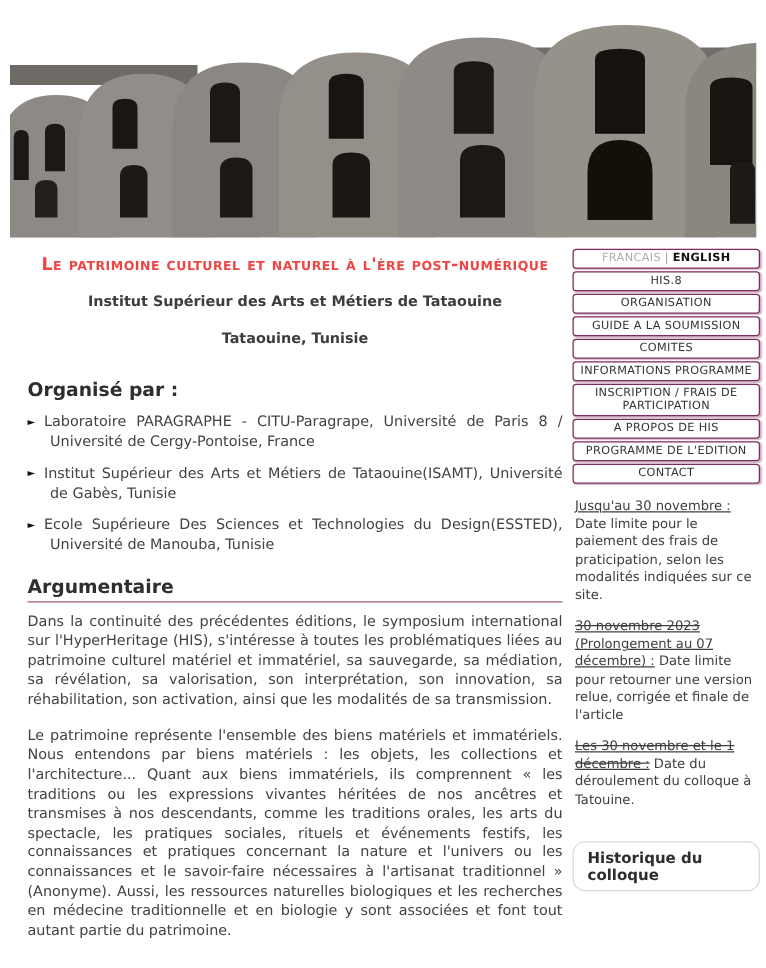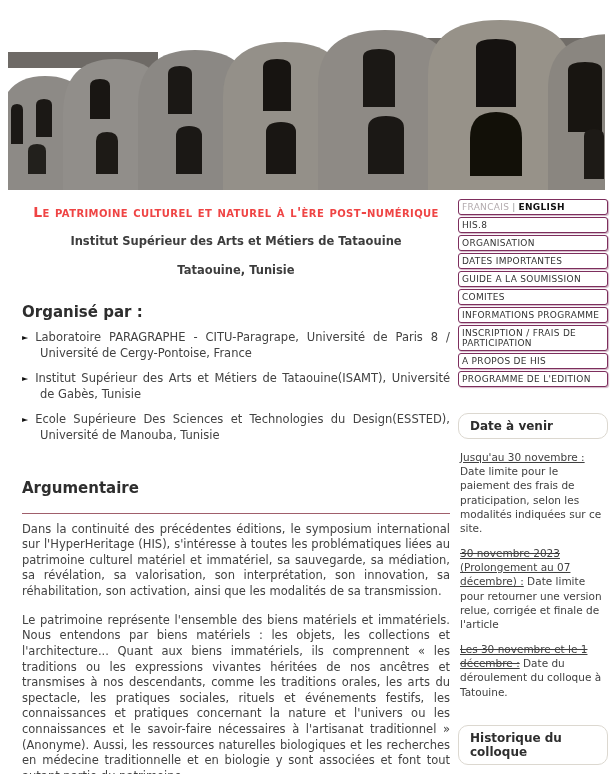--- a/index.html
+++ b/index.html
@@ -15,37 +15,37 @@
   .masthead-title{
     text-align:center;font-weight:bold;font-variant:small-caps;
     font-size:14px;letter-spacing:.4px;color:#ef4444;margin:6px 0 14px;
   }
   .masthead-line{
     text-align:center;font-weight:bold;font-size:11.5px;color:#3d3d3d;margin:0 0 15px;
   }
   .section-heading{
     font-size:15px;font-weight:bold;color:#2e2e2e;margin:26px 0 8px;
   }
-  .section-heading.ruled{border-bottom:1px solid #a05f6b;padding-bottom:16px;margin-top:35px;}
+  .section-heading.ruled{border-bottom:1px solid #a05f6b;padding-bottom:3px;margin-top:16px;}
   ul.organizers{list-style:none;margin:4px 0 0;padding:0;}
   ul.organizers li{
     font-size:11.5px;line-height:1.4;color:#424242;text-align:justify;
     padding-left:18px;text-indent:-18px;margin-bottom:9px;
   }
   .bullet{font-size:8px;color:#111;margin-right:7px;position:relative;top:-1px;}
   .para{
     font-size:11.5px;line-height:1.36;color:#424242;text-align:justify;margin:0 0 13px;
   }
   
   .sidebar{position:absolute;left:458px;top:199px;width:150px;}
   .nav-btn{
     display:block;box-sizing:border-box;width:100%;
     background:#fff;border:1px solid #7d2e5d;border-radius:3px;
     box-shadow:1px 1px 1px rgba(125,46,93,.35);
-    text-align:left;font-size:9px;letter-spacing:.3px;color:#333;
+    text-align:center;font-size:9px;letter-spacing:.3px;color:#333;
     padding:2px 3px;margin-bottom:2px;cursor:pointer;
   }
   .lang-fr{color:#b3abae;}
   .lang-sep{color:#999;margin:0 3px;}
   .lang-en{color:#111;font-weight:bold;}
   .side-head{
     box-sizing:border-box;width:100%;margin-top:26px;
     border:1px solid #dcd8d0;border-radius:10px;
     font-size:12px;font-weight:bold;color:#2e2e2e;
     padding:5px 11px;background:#fff;
@@ -114,28 +114,27 @@
   <p class="para">Le patrimoine représente l'ensemble des biens matériels et immatériels. Nous entendons par biens matériels : les objets, les collections et l'architecture... Quant aux biens immatériels, ils comprennent « les traditions ou les expressions vivantes héritées de nos ancêtres et transmises à nos descendants, comme les traditions orales, les arts du spectacle, les pratiques sociales, rituels et événements festifs, les connaissances et pratiques concernant la nature et l'univers ou les connaissances et le savoir-faire nécessaires à l'artisanat traditionnel » (Anonyme). Aussi, les ressources naturelles biologiques et les recherches en médecine traditionnelle et en biologie y sont associées et font tout autant partie du patrimoine.</p>
 
 </div>
 
 <div class="sidebar">
   <div class="nav-btn">
     <span class="lang-fr">FRANCAIS</span><span class="lang-sep">|</span><span class="lang-en">ENGLISH</span>
   </div>
   <div class="nav-btn">HIS.8</div>
   <div class="nav-btn">ORGANISATION</div>
-  <div class="nav-btn">DATES IMPORTANTES</div>
   <div class="nav-btn">GUIDE A LA SOUMISSION</div>
   <div class="nav-btn">COMITES</div>
   <div class="nav-btn">INFORMATIONS PROGRAMME</div>
   <div class="nav-btn">INSCRIPTION / FRAIS DE PARTICIPATION</div>
   <div class="nav-btn">A PROPOS DE HIS</div>
   <div class="nav-btn">PROGRAMME DE L'EDITION</div>
+  <div class="nav-btn">CONTACT</div>
 
-  <div class="side-head">Date à venir</div>
   <p class="side-para"><span class="u">Jusqu'au 30 novembre :</span><span> Date limite pour le paiement des frais de praticipation, selon les modalités indiquées sur ce site.</span></p>
   <p class="side-para"><span class="su">30 novembre 2023</span> <span class="u">(Prolongement au 07 décembre) :</span><span> Date limite pour retourner une version relue, corrigée et finale de l'article</span></p>
   <p class="side-para"><span class="su">Les 30 novembre et le 1 décembre :</span><span> Date du déroulement du colloque à Tatouine.</span></p>
 
   <div class="side-head">Historique du colloque</div>
 
 </div>
 
 </body></html>

